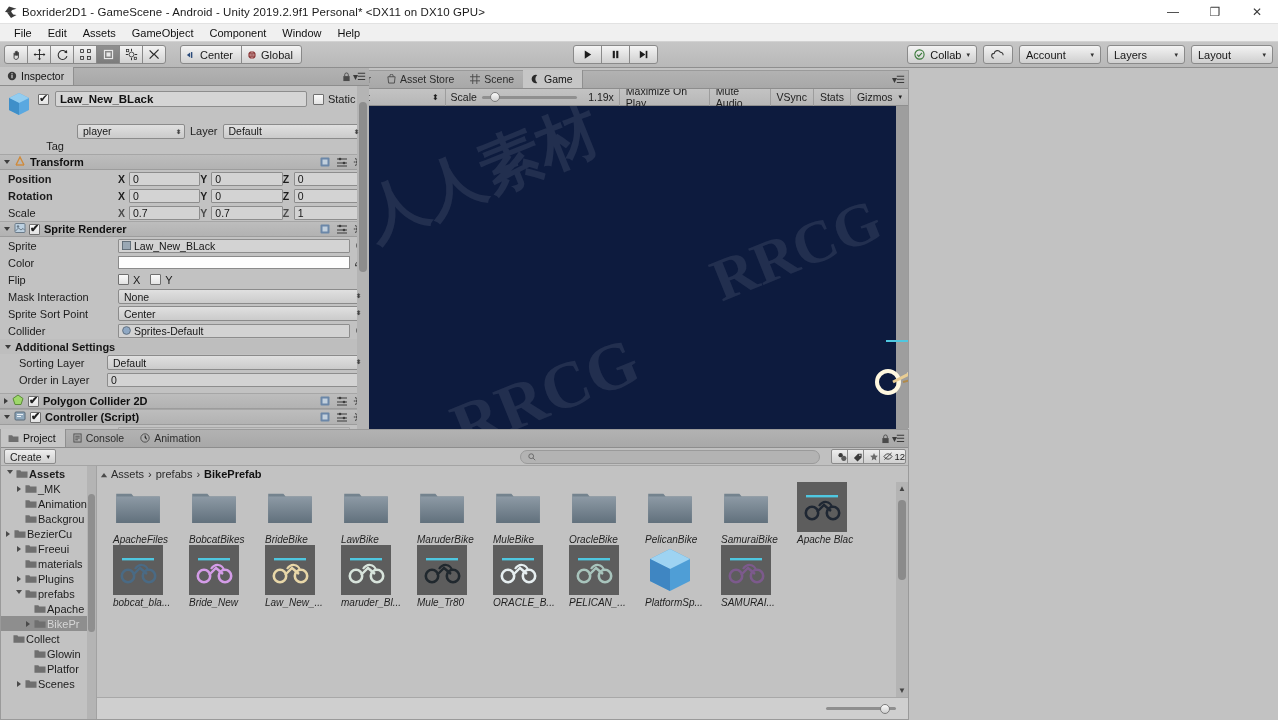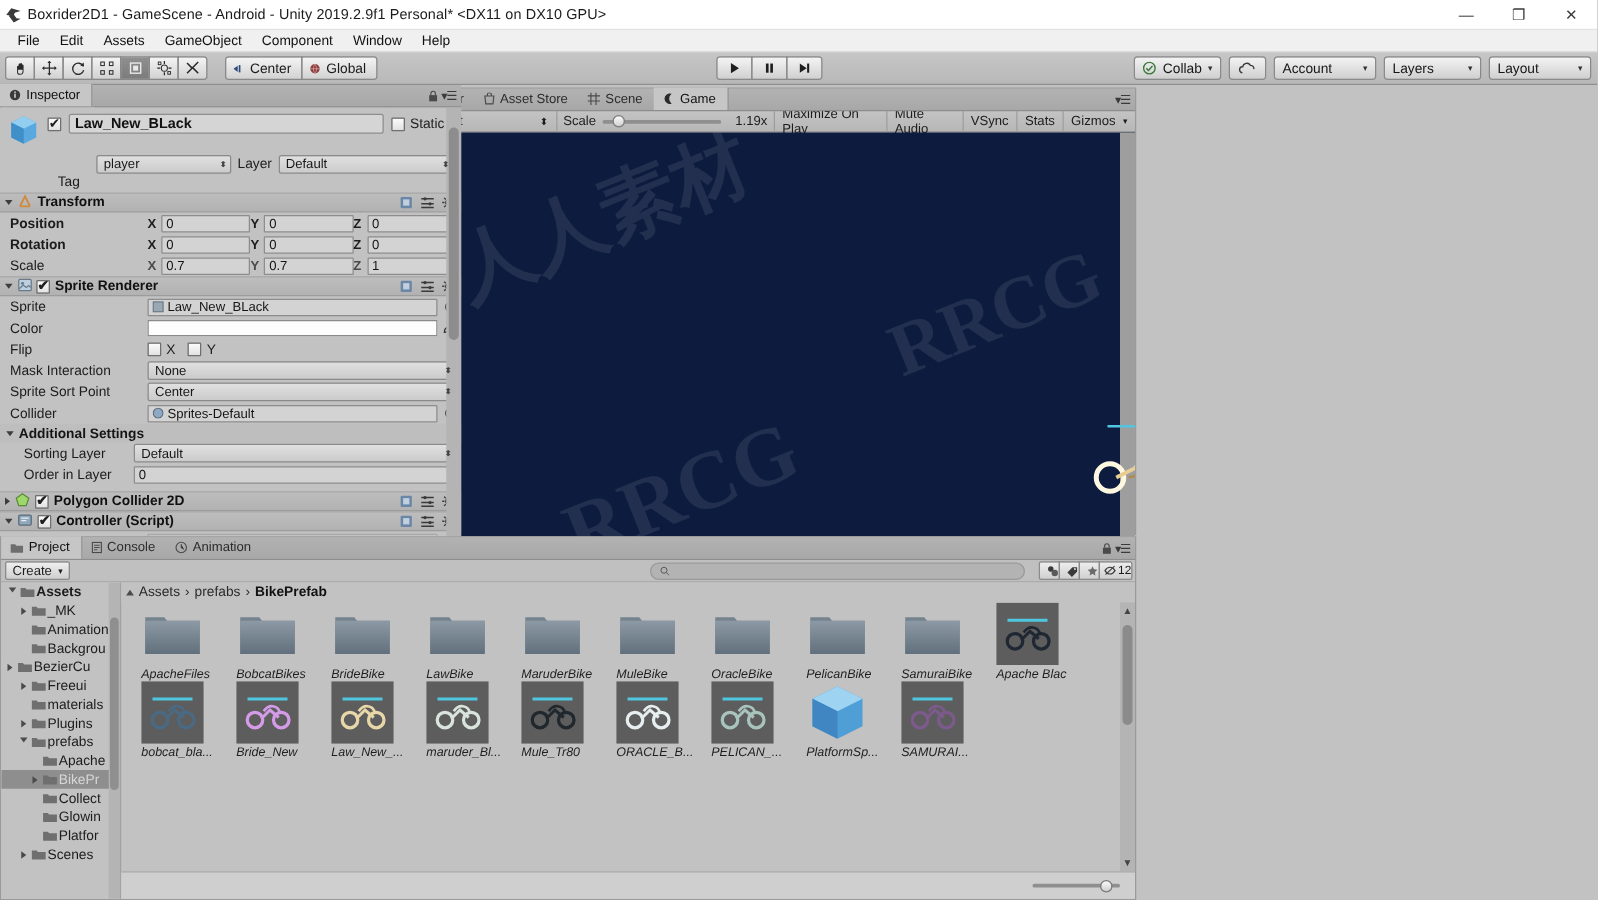--- a/index.html
+++ b/index.html
@@ -1131,21 +1131,21 @@
               <span class="arrow">
                 <i></i>
               </span>
               <span class="h-ico" style="width: 14px;">
                 <svg width="12" height="10" viewBox="0 0 13 10">
                   <path d="M.5 1h4.2l1 1.3h6.8V9H.5z" fill="#6f6f6f"></path>
                 </svg>
               </span>
               <span>BikePr</span>
             </div>
-            <div class="t-row" style="padding-left: 21px;">
+            <div class="t-row" style="">
               <span class="arrow empty">
                 <i></i>
               </span>
               <span class="h-ico" style="width: 14px;">
                 <svg width="12" height="10" viewBox="0 0 13 10">
                   <path d="M.5 1h4.2l1 1.3h6.8V9H.5z" fill="#6f6f6f"></path>
                 </svg>
               </span>
               <span>Collect</span>
             </div>

